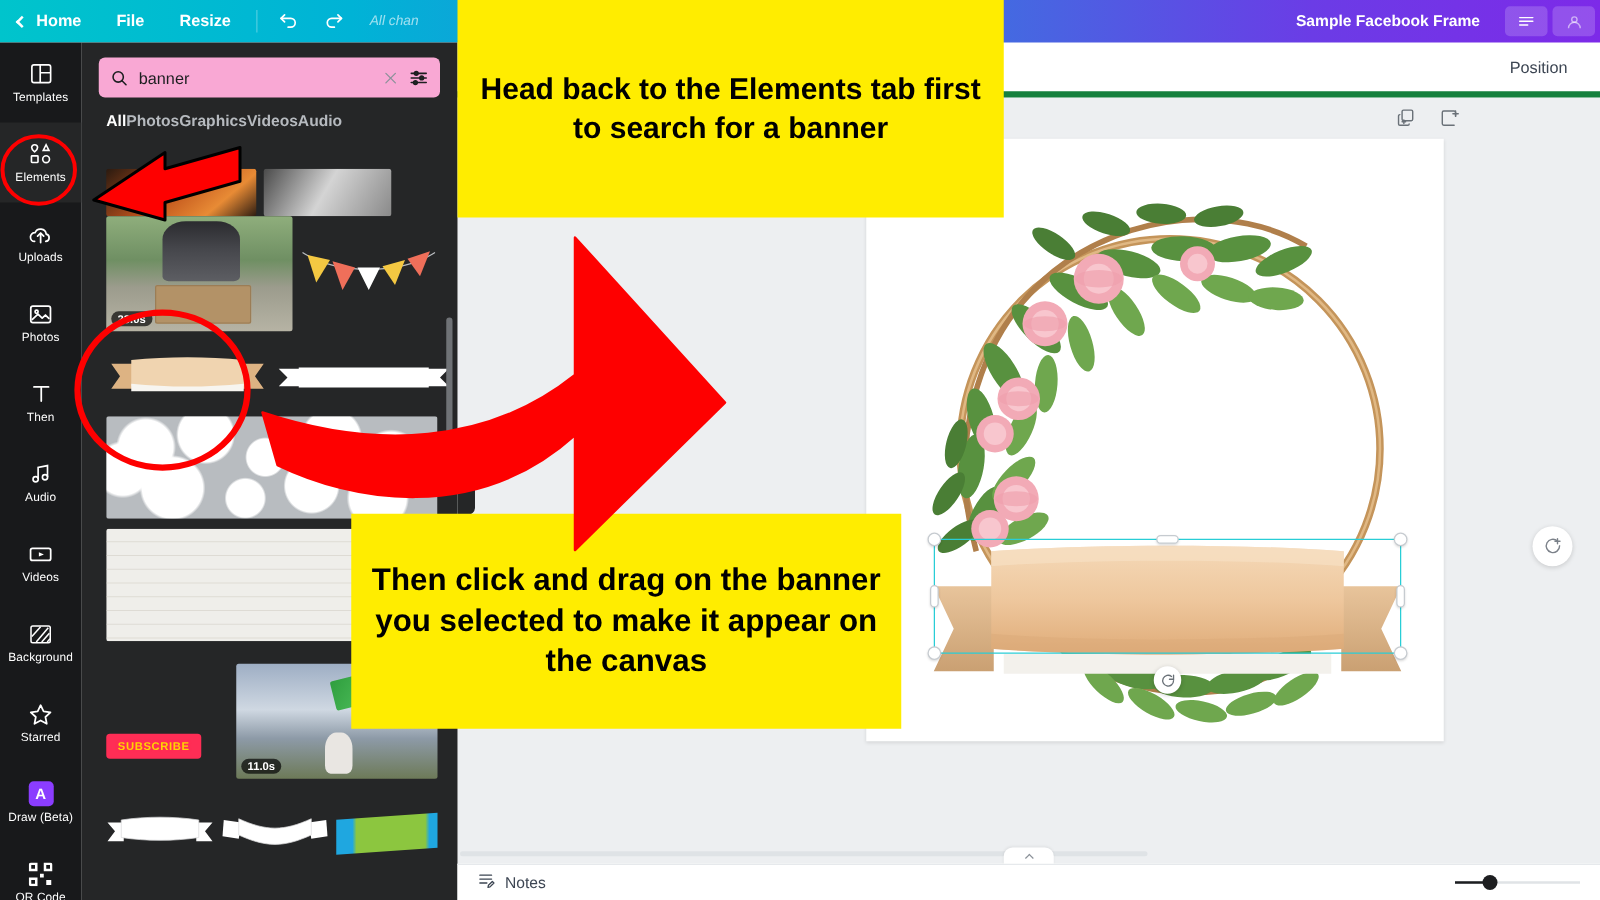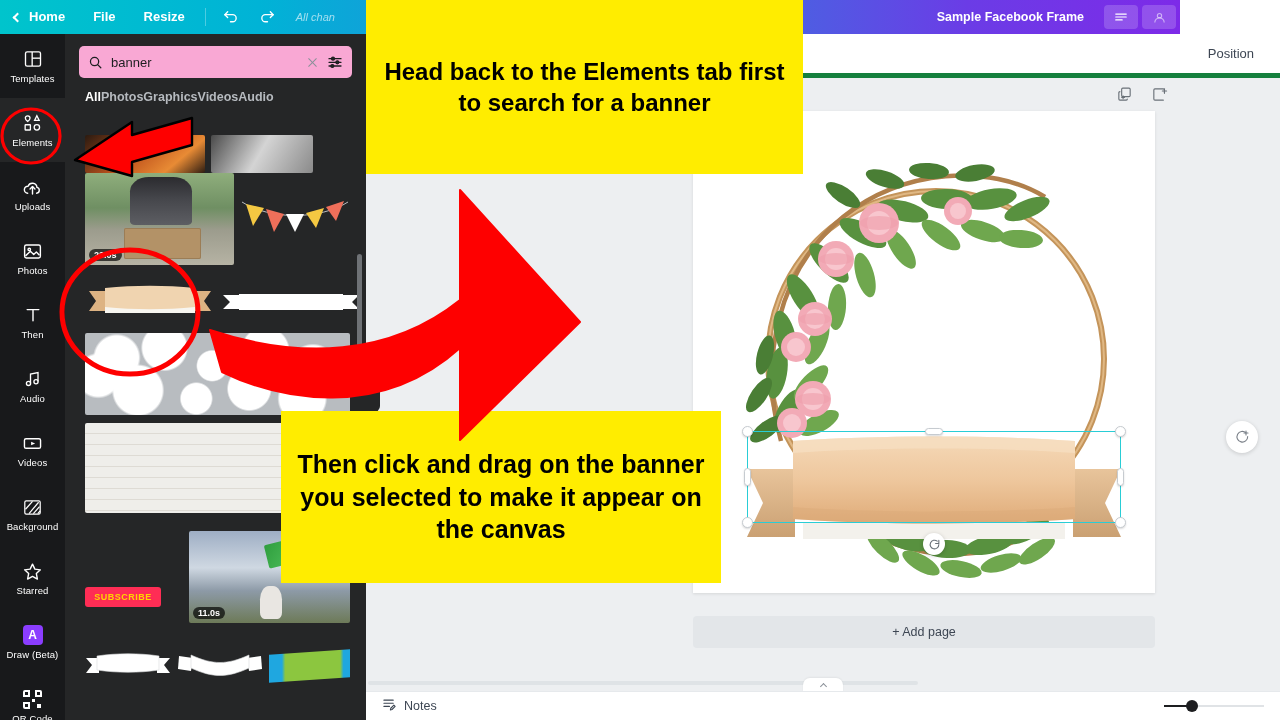--- a/index.html
+++ b/index.html
@@ -6,21 +6,21 @@
   html, body {
     width: 1280px; height: 720px;
     overflow: hidden;
     font-family: "Liberation Sans", sans-serif;
     background: #fff;
   }
   #app { position: relative; width: 1280px; height: 720px; }
 
   
   .topbar {
-    position: absolute; left: 0; top: 0; width: 1180px; height: 34px;
+    position: absolute; left: 0; top: 0; width: 1280px; height: 34px;
     background: linear-gradient(90deg,#00c4cc 0%, #00b3d6 22%, #3a75e0 58%, #6b3ce6 82%, #7d2ae8 100%);
     display: flex; align-items: center; color: #fff; z-index: 5;
   }
   .tb-left { display: flex; align-items: center; height: 100%; }
   .tb-btn {
     display: flex; align-items: center; gap: 6px;
     font-size: 13px; font-weight: bold; color: #fff;
     padding: 0 14px; height: 100%; line-height: 34px;
     white-space: nowrap;
   }
@@ -465,21 +465,20 @@
         <span class="h rm"></span>
         <span class="rot-handle">
           <svg width="13" height="13" viewBox="0 0 24 24" fill="none" stroke="#6a7178" stroke-width="2" stroke-linecap="round">
             <path d="M20 12a8 8 0 1 1-3-6.2"></path>
               <polyline points="20 4 20 10 14 10"></polyline>
           </svg>
         </span>
       </div>
     </div>
 
-    <div class="addpage-btn">+ Add page</div>
 
     <div class="comment-fab">
       <svg width="16" height="16" viewBox="0 0 24 24" fill="none" stroke="#7b8189" stroke-width="1.7" stroke-linecap="round" stroke-linejoin="round">
         <path d="M20.5 11.5a8 8 0 1 1-2.6-5.8"></path>
           <line x1="18" y1="3" x2="18" y2="9"></line>
           <line x1="15" y1="6" x2="21" y2="6"></line>
       </svg>
     </div>
 
     <div class="editor-scrollbar">

